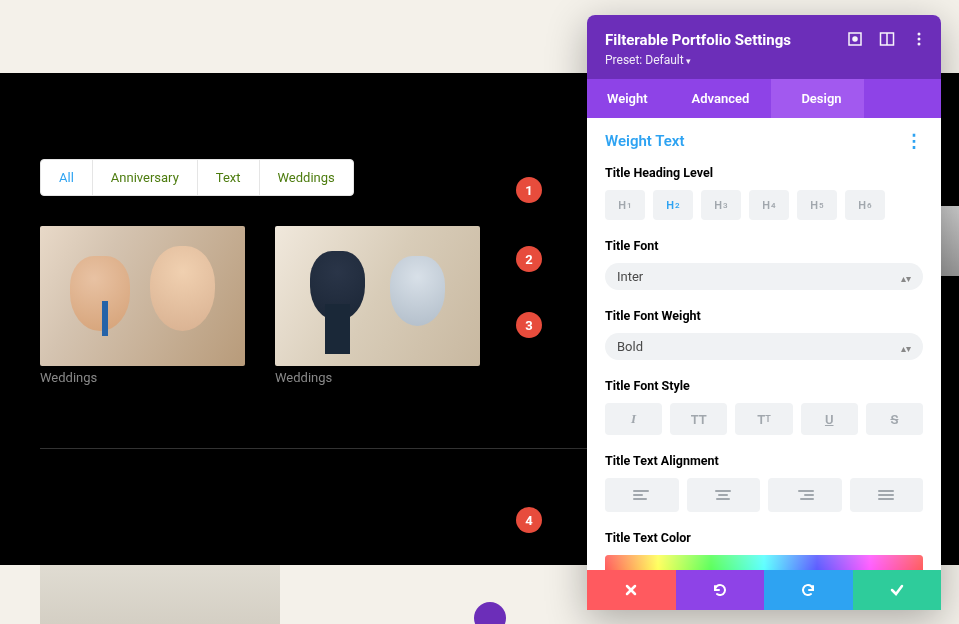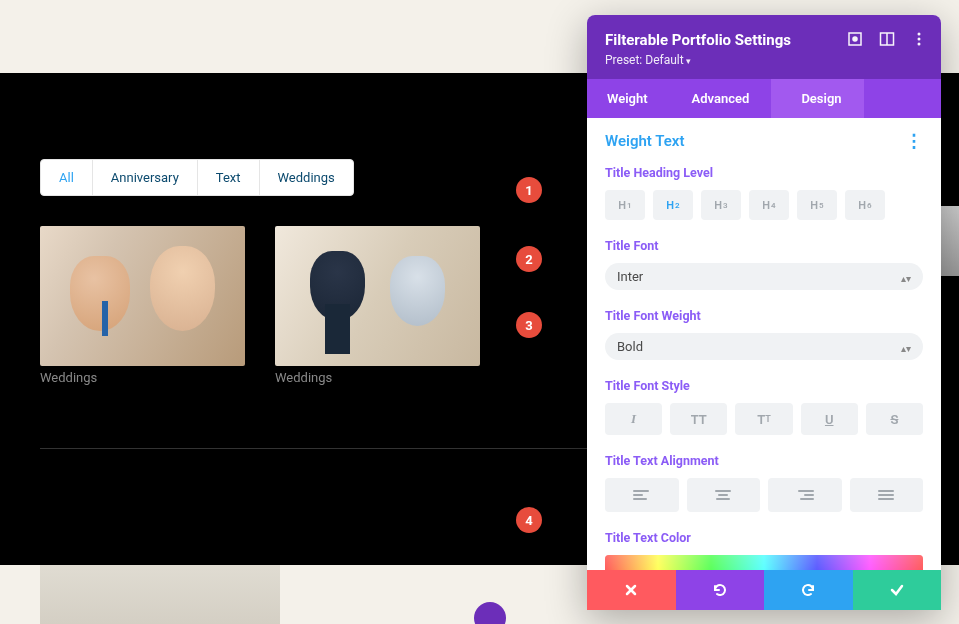--- a/index.html
+++ b/index.html
@@ -3,21 +3,21 @@
 <meta charset="utf-8">
 <style>
   * { box-sizing: border-box; margin: 0; padding: 0; font-family: -apple-system, BlinkMacSystemFont, "Segoe UI", Roboto, sans-serif; }
   body { background: #f4f1ea; width: 959px; height: 624px; overflow: hidden; position: relative; }
 
   .dark-strip { position: absolute; top: 73px; left: 0; right: 0; height: 492px; background: #000; }
 
   .content-area { position: absolute; top: 73px; left: 0; width: 535px; padding: 59px 0 0 40px; margin-top: 27px; }
 
   .filter-bar { background: #fff; border-radius: 4px; display: inline-flex; border: 1px solid #e5e5e5; overflow: hidden; margin-bottom: 30px; }
-  .filter-item { padding: 10px 18px; font-size: 13px; color: #0c4a6e; border-right: 1px solid #e5e5e5; cursor: pointer; }
+  .filter-item { padding: 10px 18px; font-size: 13px; color: #4d7c0f; border-right: 1px solid #e5e5e5; cursor: pointer; }
   .filter-item:last-child { border-right: none; }
   .filter-item.active { color: #2ea3f2; }
 
   .portfolio-grid { display: flex; gap: 30px; }
   .portfolio-card { width: 205px; }
   .portfolio-img { width: 205px; height: 140px; background: #d0c8bc; border-radius: 2px; position: relative; overflow: hidden; }
   .portfolio-title { color: #e85a1a; font-weight: 700; font-size: 16px; margin-top: 12px; }
   .portfolio-cat { color: #888; font-size: 13px; margin-top: 4px; }
 
   .img-couple1 { background: linear-gradient(120deg, #e8d9c8 0%, #d4c3b0 30%, #b89b7a 100%); }
@@ -48,21 +48,21 @@
   .panel-tab { flex: 0 0 auto; padding: 12px 22px; color: #fff; font-size: 13px; font-weight: 600; cursor: pointer; }
   .panel-tab.active { background: #a259ef; }
   .panel-tab:first-child { padding-left: 20px; }
   .panel-tab:nth-child(3) { padding-left: 30px; }
 
   .panel-body { padding: 12px 18px 0; background: #fff; position: relative; max-height: 452px; overflow: hidden; }
 
   .section-title { color: #2ea3f2; font-size: 15px; font-weight: 600; margin-bottom: 14px; display: flex; justify-content: space-between; align-items: center; }
   .section-menu { color: #2ea3f2; font-size: 18px; cursor: pointer; }
 
-  .field-label { font-size: 12.5px; font-weight: 700; color: #8b5cf6; margin-bottom: 10px; }
+  .field-label { font-size: 12.5px; font-weight: 700; color: #000000; margin-bottom: 10px; }
   .field-group { margin-bottom: 18px; }
 
   .heading-row { display: flex; gap: 8px; }
   .heading-btn { width: 40px; height: 30px; background: #f0f2f4; border-radius: 4px; display: flex; align-items: center; justify-content: center; font-size: 11px; color: #a1a7ad; font-weight: 600; cursor: pointer; }
   .heading-btn.active { color: #2ea3f2; }
   .heading-btn .sub { font-size: 8px; margin-left: 1px; }
 
   .select-box { background: #f0f2f4; border-radius: 16px; padding: 6px 12px; font-size: 13px; color: #4a4a4a; display: flex; justify-content: space-between; align-items: flex-end; cursor: pointer; }
   .select-caret { color: #888; font-size: 10px; line-height: 1; }
 

